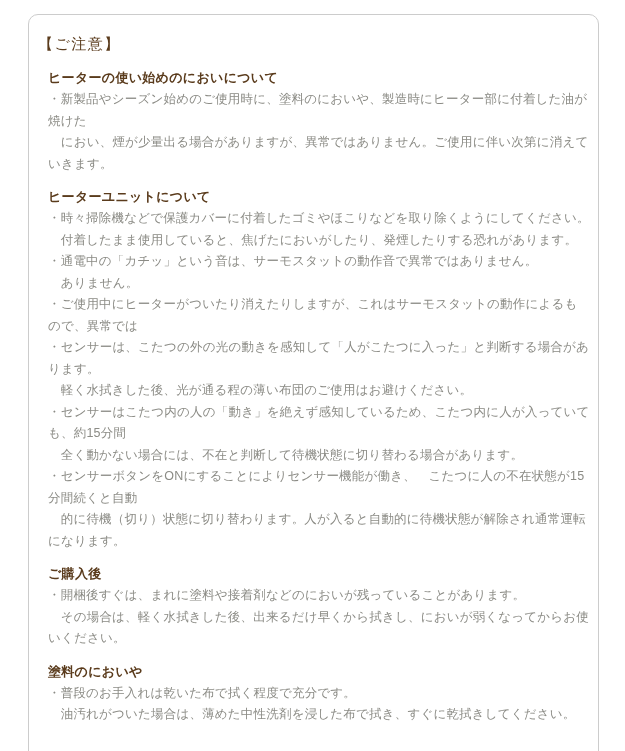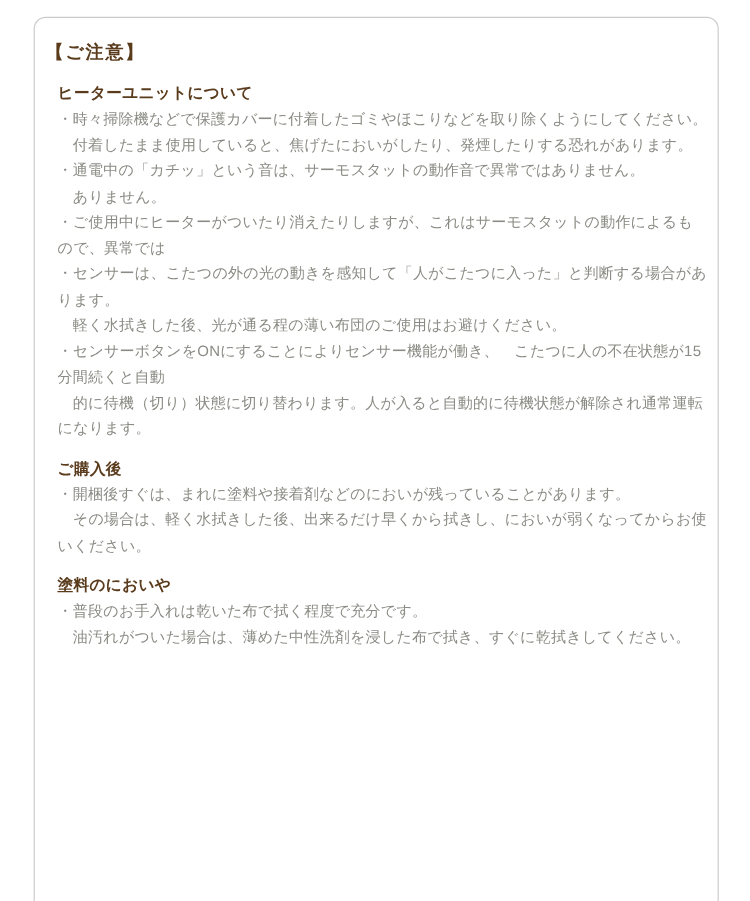--- a/index.html
+++ b/index.html
@@ -23,21 +23,21 @@
     box-sizing: border-box;
     border: 1px solid var(--border-color, #cccccc);
     border-radius: 10px;
     background: #ffffff;
     padding: 17px 8px 0 9px;
   }
   .notice-title {
     margin: 0;
     font-size: 15px;
     line-height: 24px;
-    font-weight: bold;
+    font-weight: normal;
     letter-spacing: 1.5px;
     color: var(--heading-color, #5a3b1c);
   }
   .sections {
     margin-left: 10px;
   }
   .section-heading {
     margin: 11px 0 1px 0;
     font-size: 13px;
     line-height: 21px;
@@ -53,30 +53,37 @@
     white-space: pre-wrap;
   }
 </style>
 </head>
 <body>
 
 <div class="notice-box">
   <h2 class="notice-title">【ご注意】</h2>
   <div class="sections" id="sections">
       <section class="section">
+        <h3 class="section-heading">ヒーターの使い始めのにおいについて</h3>
+        <div class="line">・新製品やシーズン始めのご使用時に、塗料のにおいや、製造時にヒーター部に付着した油が焼けた</div>
+        <div class="line">　におい、煙が少量出る場合がありますが、異常ではありません。ご使用に伴い次第に消えていきます。</div>
+      </section>
+      <section class="section">
         <h3 class="section-heading">ヒーターユニットについて</h3>
         <div class="line">・時々掃除機などで保護カバーに付着したゴミやほこりなどを取り除くようにしてください。</div>
         <div class="line">　付着したまま使用していると、焦げたにおいがしたり、発煙したりする恐れがあります。</div>
         <div class="line">・通電中の「カチッ」という音は、サーモスタットの動作音で異常ではありません。</div>
         <div class="line">　ありません。</div>
         <div class="line">・ご使用中にヒーターがついたり消えたりしますが、これはサーモスタットの動作によるもので、異常では</div>
       </section>
       <section class="section">
         <div class="line">・センサーは、こたつの外の光の動きを感知して「人がこたつに入った」と判断する場合があります。</div>
         <div class="line">　軽く水拭きした後、光が通る程の薄い布団のご使用はお避けください。</div>
+        <div class="line">・センサーはこたつ内の人の「動き」を絶えず感知しているため、こたつ内に人が入っていても、約15分間</div>
+        <div class="line">　全く動かない場合には、不在と判断して待機状態に切り替わる場合があります。</div>
         <div class="line">・センサーボタンをONにすることによりセンサー機能が働き、　こたつに人の不在状態が15分間続くと自動</div>
         <div class="line">　的に待機（切り）状態に切り替わります。人が入ると自動的に待機状態が解除され通常運転になります。</div>
       </section>
       <section class="section">
         <h3 class="section-heading">ご購入後</h3>
         <div class="line">・開梱後すぐは、まれに塗料や接着剤などのにおいが残っていることがあります。</div>
         <div class="line">　その場合は、軽く水拭きした後、出来るだけ早くから拭きし、においが弱くなってからお使いください。</div>
       </section>
       <section class="section">
         <h3 class="section-heading">塗料のにおいや</h3>

